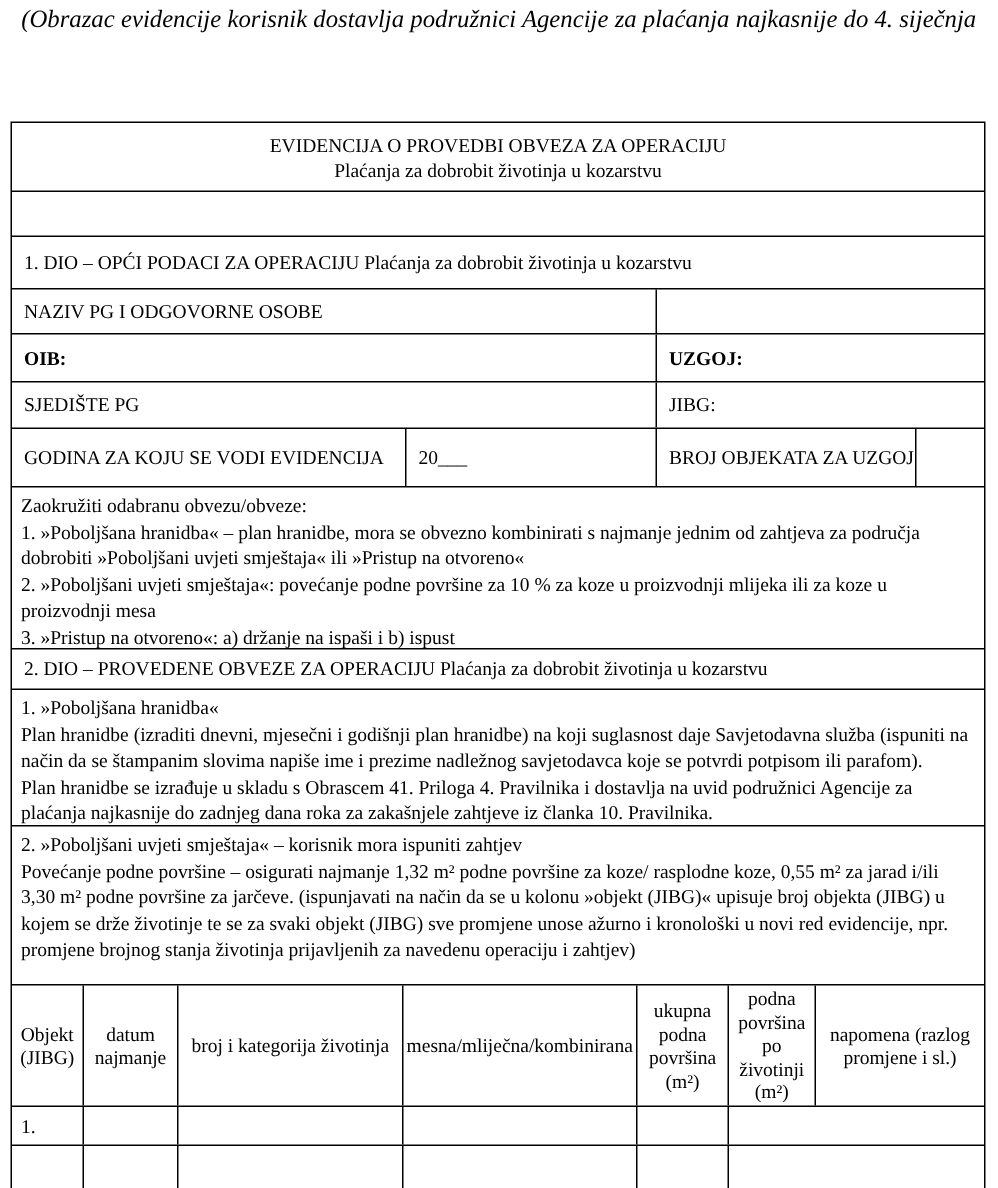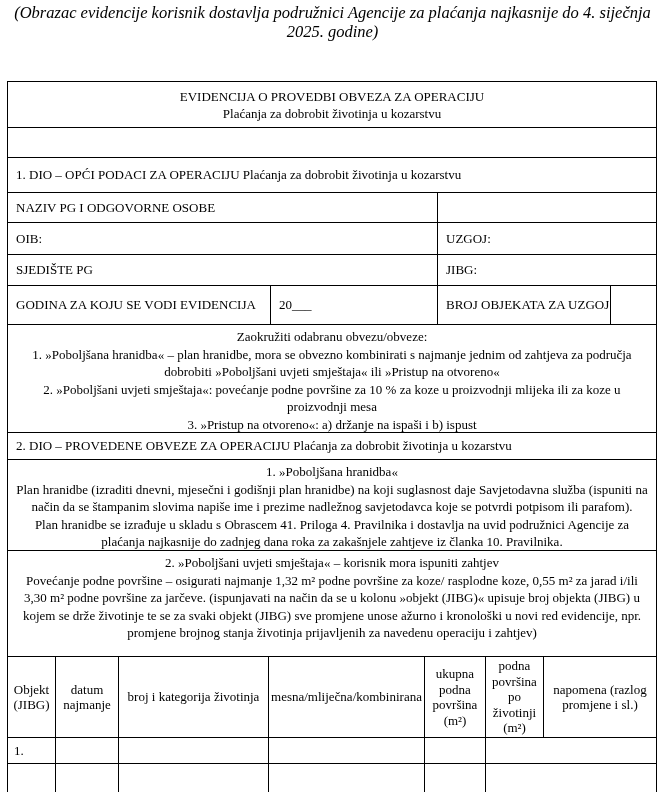--- a/index.html
+++ b/index.html
@@ -15,42 +15,41 @@
   .doc-table{
     position:absolute;left:7px;top:45px;width:650px;
     border:1px solid #000;box-sizing:border-box;background:#fff;margin-top:36px;
   }
   .row{display:flex;border-top:1px solid #000;box-sizing:border-box;align-items:stretch;}
   .row.first{border-top:none;}
   .cell{border-left:1px solid #000;box-sizing:border-box;overflow:hidden;}
   .cell.first{border-left:none;}
   .title-cell{width:100%;text-align:center;padding-top:6px;line-height:17px;}
   .label-cell{display:flex;align-items:center;padding-left:8px;}
-  .para-cell{padding:3px 6px 0 6px;line-height:17.5px;width:100%;text-align:center;}
+  .para-cell{padding:3px 6px 0 6px;line-height:17.5px;width:100%;}
   .ghead-cell{display:flex;align-items:center;justify-content:center;text-align:center;
     line-height:15.5px;padding:2px;}
   .num-cell{display:flex;align-items:center;padding-left:6px;}
   
   .h-title{height:45px;} .h-empty{height:30px;} .h-s1{height:35px;}
-  .h-naziv{height:30px;} .h-oib{height:32px;} .h-sjed{height:31px;}
+  .h-naziv{height:30px;} .h-oib{height:32px;font-weight:bold;} .h-sjed{height:31px;}
   .h-godina{height:39px;} .h-zaok{height:108px;} .h-s2{height:27px;font-family:Liberation Serif, serif;}
   .h-hran{height:91px;} .h-smj{height:106px;} .h-ghead{height:81px;}
   .h-d1{height:26px;} .h-dempty{height:29px;} .h-d2{height:35px;}
   
   .w-left2{width:429px;} .w-right2{width:219px;}
   .w-g1{width:262px;} .w-g2{width:167px;} .w-g3{width:173px;} .w-g4{width:46px;}
   .w-c1{width:47px;} .w-c2{width:63px;} .w-c3{width:150px;text-align:center;} .w-c4{width:156px;}
   .w-c5{width:61px;} .w-c6{width:58px;} .w-c7{width:113px;} .w-c67{width:171px;}
 </style>
 </head>
 <body>
 
 <div class="top-note">
   <div>(Obrazac evidencije korisnik dostavlja podružnici Agencije za plaćanja najkasnije do 4. siječnja</div>
-  <div>2025. godine)</div>
 </div>
 
 <div class="doc-table">
 
   <div class="row first h-title">
     <div class="cell first title-cell">
       <div>EVIDENCIJA O PROVEDBI OBVEZA ZA OPERACIJU</div>
       <div>Plaćanja za dobrobit životinja u kozarstvu</div>
     </div>
   </div>

